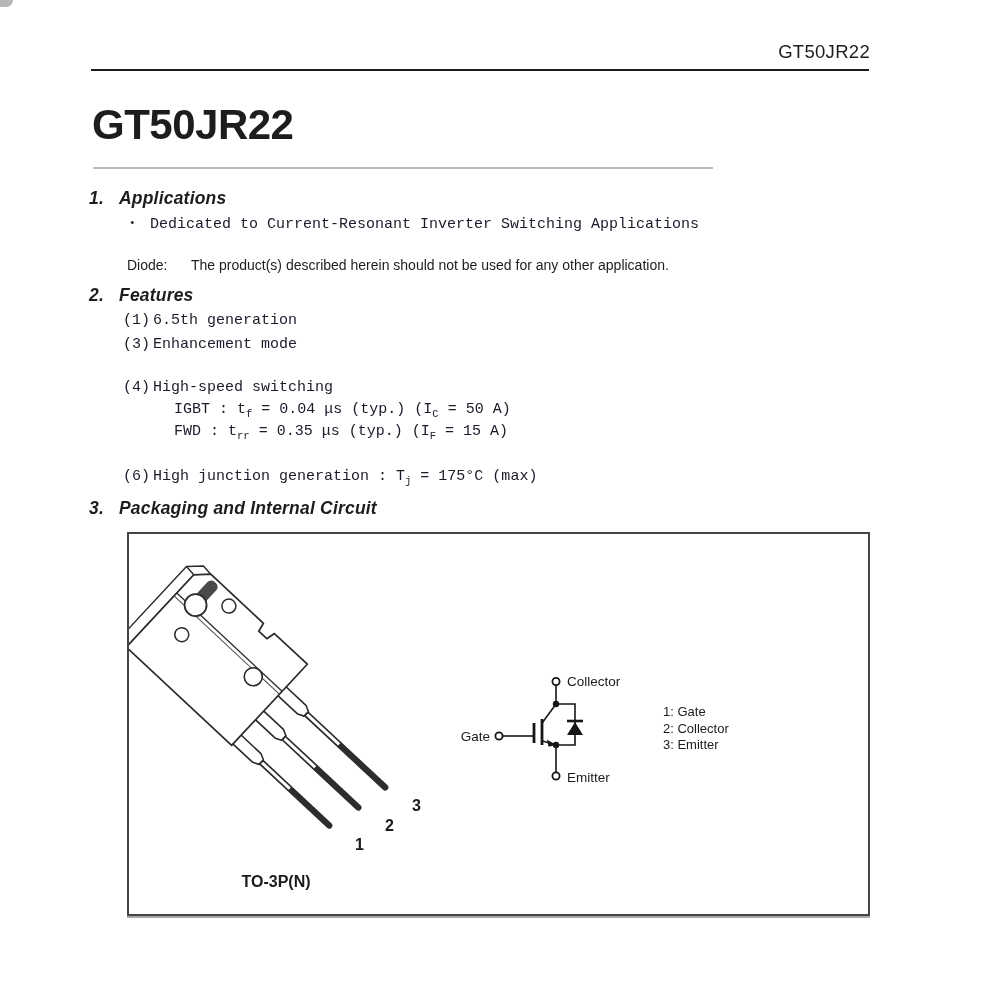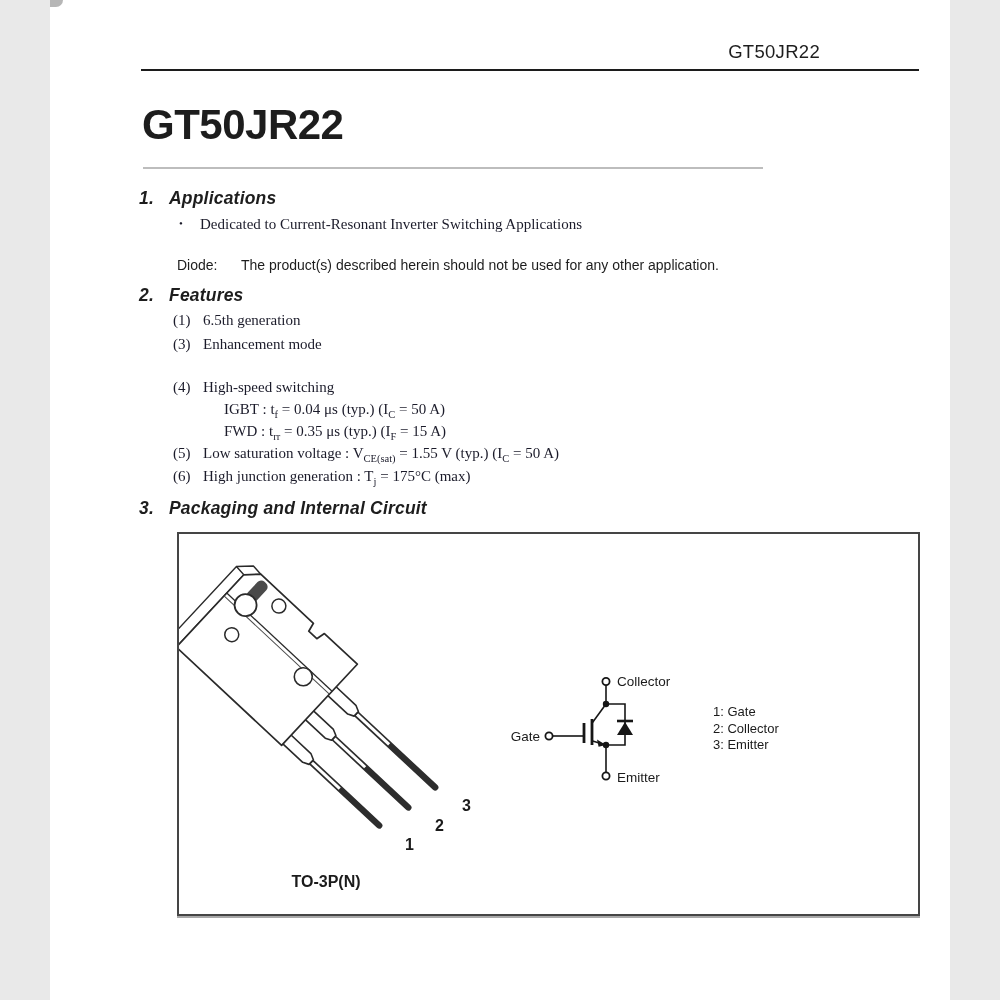--- a/index.html
+++ b/index.html
@@ -1,38 +1,38 @@
 <!DOCTYPE html>
 <html><head>
 <meta charset="utf-8">
 <style>
   html,body { margin:0; padding:0; background:#e9e9e9; }
   .page {
-    position:relative; width:900px; height:1000px; margin:0 auto;
+    position:relative; width:1000px; height:1000px; margin:0 auto;
     background:#ffffff; overflow:hidden;
     font-family:"Liberation Sans","DejaVu Sans",sans-serif;
     color:#1d1d1d;
   }
   .abs { position:absolute; white-space:nowrap; }
 
   .corner-mark { position:absolute; left:0; top:0; width:13px; height:7px;
     background:#8f8f8f; opacity:.65; border-radius:0 0 7px 0; }
 
   .header-model { top:41px; right:130px; font-size:18.5px; letter-spacing:.3px; }
   .rule-top { top:69px; left:91px; width:778px; height:2px; background:#1c1c1c; }
   .subtitle { top:80px; left:96px; font-size:14.5px; }
   .subtitle .gap { display:inline-block; width:17px; }
   .doc-title { top:101px; left:92px; font-size:42px; font-weight:700; letter-spacing:-.5px; }
   .rule-gray { top:167px; left:93px; width:620px; height:2px; background:#bdbdbd; }
 
   .sec-head { left:89px; font-size:17.5px; font-weight:700; letter-spacing:.2px;font-style:italic; }
   .sec-head .num { display:inline-block; width:30px; font-weight:700; }
   .sec1 { top:188px; } .sec2 { top:285px; } .sec3 { top:498px; }
 
-  .serif { font-family:Liberation Serif, serif; font-size:15px; color:#1b1b2a; }
+  .serif { font-family:Liberation Mono, monospace; font-size:15px; color:#1b1b2a; }
   .serif sub { font-size:10.5px; line-height:0; }
 
   .bullet-row { top:216px; left:129px; }
   .bullet-row .dot { display:inline-block; width:21px; font-size:11px; vertical-align:2px; }
 
   .note-row { top:257px; left:127px; font-size:14px; }
   .note-row .nlabel { display:inline-block; width:64px; }
 
   .frow { left:123px; }
   .frow .num { display:inline-block; width:30px; }
@@ -75,21 +75,20 @@
 
   <div class="abs sec-head sec2">
     <span class="num">2.</span><span>Features</span>
   </div>
 
   <div class="abs serif frow r0"><span class="num">(1)</span><span><span>6.5th generation</span></span></div>
   <div class="abs serif frow r2"><span class="num">(3)</span><span><span>Enhancement mode</span></span></div>
   <div class="abs serif frow r3"><span class="num">(4)</span><span><span>High-speed switching</span></span></div>
   <div class="abs serif frow sub r4"><span><span>IGBT : t</span><sub>f</sub><span> = 0.04 μs (typ.) (I</span><sub>C</sub><span> = 50 A)</span></span></div>
   <div class="abs serif frow sub r5"><span><span>FWD :  t</span><sub>rr</sub><span> = 0.35 μs (typ.) (I</span><sub>F</sub><span> = 15 A)</span></span></div>
-  <div class="abs serif frow r6"><span class="num">(5)</span><span><span>Low saturation voltage : V</span><sub>CE(sat)</sub><span> = 1.55 V (typ.) (I</span><sub>C</sub><span> = 50 A)</span></span></div>
   <div class="abs serif frow r7"><span class="num">(6)</span><span><span>High junction generation : T</span><sub>j</sub><span> = 175°C (max)</span></span></div>
 
   <div class="abs sec-head sec3">
     <span class="num">3.</span><span>Packaging and Internal Circuit</span>
   </div>
 
   <div class="abs figure-box">
     <svg width="739" height="380" viewBox="2 2 739 380">
 
       <g transform="translate(75,34) rotate(43)" stroke="#2a2a2a" stroke-width="1.7" fill="none" stroke-linejoin="round">

